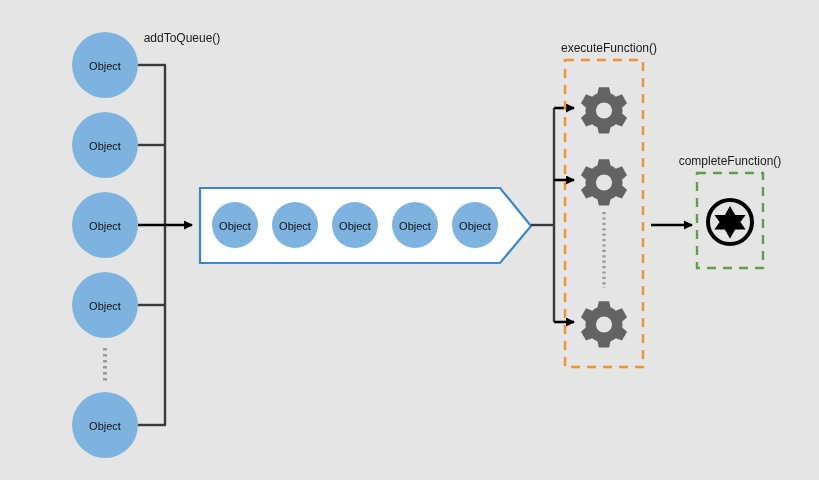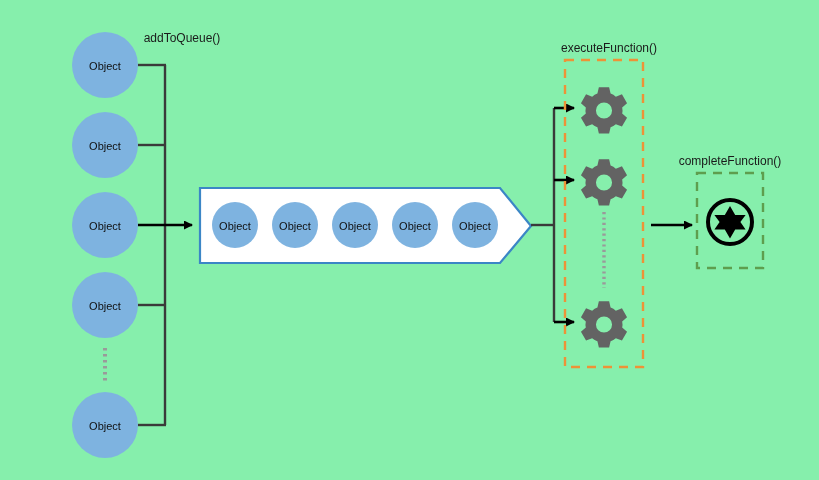--- a/index.html
+++ b/index.html
@@ -7,21 +7,21 @@
     padding: 0;
     background: #ffffff;
   }
   body {
     font-family: "Liberation Sans", sans-serif;
   }
   #canvas {
     position: relative;
     width: 819px;
     height: 480px;
-    background: #86efac;
+    background: #e5e5e5;
     overflow: hidden;
   }
   #diagram-svg {
     position: absolute;
     left: 0;
     top: 0;
     width: 819px;
     height: 480px;
   }
   .node-label {

